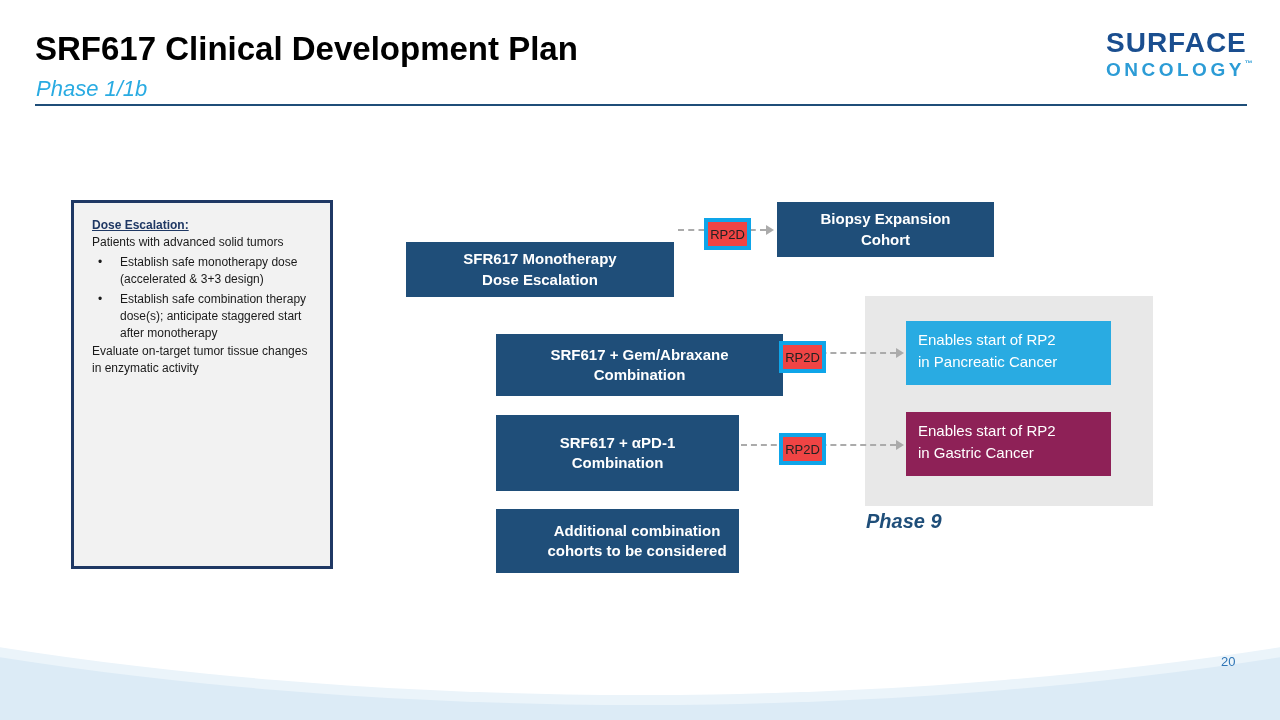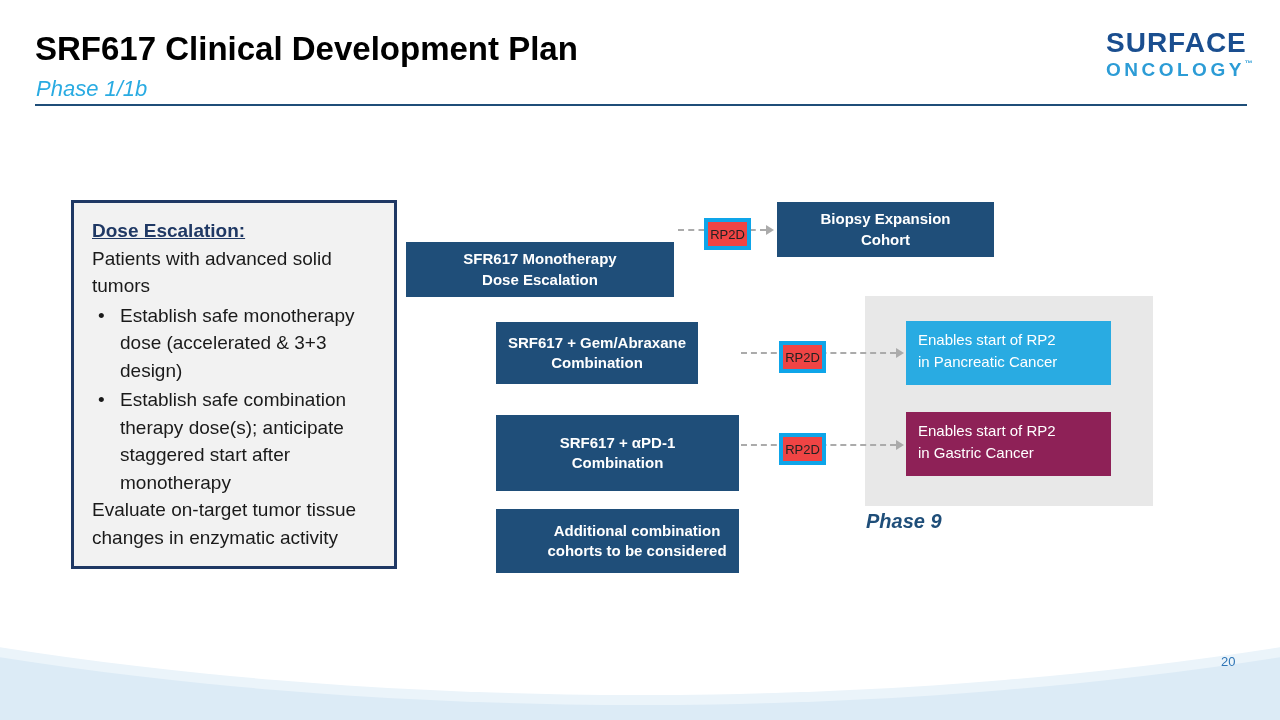--- a/index.html
+++ b/index.html
@@ -22,23 +22,23 @@
   
   .title { position: absolute; left: 35px; top: 30px; font-size: 33px; font-weight: 700; color: #000000; }
   .subtitle { position: absolute; left: 36px; top: 76px; font-size: 22px; font-style: italic; color: #29ABE2; }
   .divider { position: absolute; left: 35px; top: 104px; width: 1212px; height: 2px; background: #1F4E79; }
   .logo { position: absolute; left: 1106px; top: 29px; line-height: 1.0; }
   .logo-line1 { font-size: 28px; font-weight: 800; color: #1A4E8F; letter-spacing: 1px; }
   .logo-line2 { font-size: 19px; font-weight: 700; color: #2C9CD6; letter-spacing: 3.5px; margin-top: 3px; }
   .logo-tm { font-size: 8px; letter-spacing: 0; vertical-align: top; color: #2C9CD6; }
   
   .info-panel {
-    position: absolute; left: 71px; top: 200px; width: 326px; height: 369px;
+    position: absolute; left: 71px; top: 200px; width: 262px; height: 369px;
     background: #F2F2F2; border: 3px solid #1F3864; padding: 14px 16px 10px 18px;
-    font-size: 19px; color: #1a1a1a; line-height: 1.45;
+    font-size: 12px; color: #1a1a1a; line-height: 1.45;
   }
   .panel-heading { font-weight: 700; text-decoration: underline; color: #1F3864; }
   .panel-heading.second { margin-top: 20px; }
   .panel-list { list-style: none; margin: 2px 0 0 0; }
   .panel-list li { position: relative; padding-left: 28px; margin-top: 2px; }
   .panel-list li::before { content: "\2022"; position: absolute; left: 6px; top: 0; }
   
   .phase2-bg { position: absolute; left: 865px; top: 296px; width: 288px; height: 210px; background: #E8E8E8; }
   .box-blue {
     position: absolute; background: #1F4E79; color: #ffffff; font-weight: 700; font-size: 15px;
@@ -99,21 +99,21 @@
     <div class="arrow-line" style="left:741px; top:352px; width:155px;"></div>
     <div class="arrow-head" style="left:896px; top:348px;"></div>
 
     <div class="arrow-line" style="left:741px; top:444px; width:155px;"></div>
     <div class="arrow-head" style="left:896px; top:440px;"></div>
 
     <div class="box-blue" style="left:406px; top:202px; width:268px; height:55px;margin-top:40px;">SFR617 Monotherapy
 Dose Escalation</div>
     <div class="box-blue" style="left:777px; top:202px; width:217px; height:55px;">Biopsy Expansion
 Cohort</div>
-    <div class="box-blue" style="left:496px; top:322px; width:202px; height:62px;">SRF617 + Gem/Abraxane
+    <div class="box-blue" style="left:496px; top:334px; width:287px; height:62px;">SRF617 + Gem/Abraxane
 Combination</div>
     <div class="box-blue" style="left:496px; top:415px; width:243px; height:76px;">SRF617 + αPD-1
 Combination</div>
     <div class="box-blue" style="left:496px; top:509px; width:243px; height:64px;padding-left:39px;">Additional combination
 cohorts to be considered</div>
 
     <div class="box-accent box-cyan" style="left:906px; top:321px; width:205px; height:64px;">Enables start of RP2
 in Pancreatic Cancer</div>
     <div class="box-accent box-magenta" style="left:906px; top:412px; width:205px; height:64px;">Enables start of RP2
 in Gastric Cancer</div>

